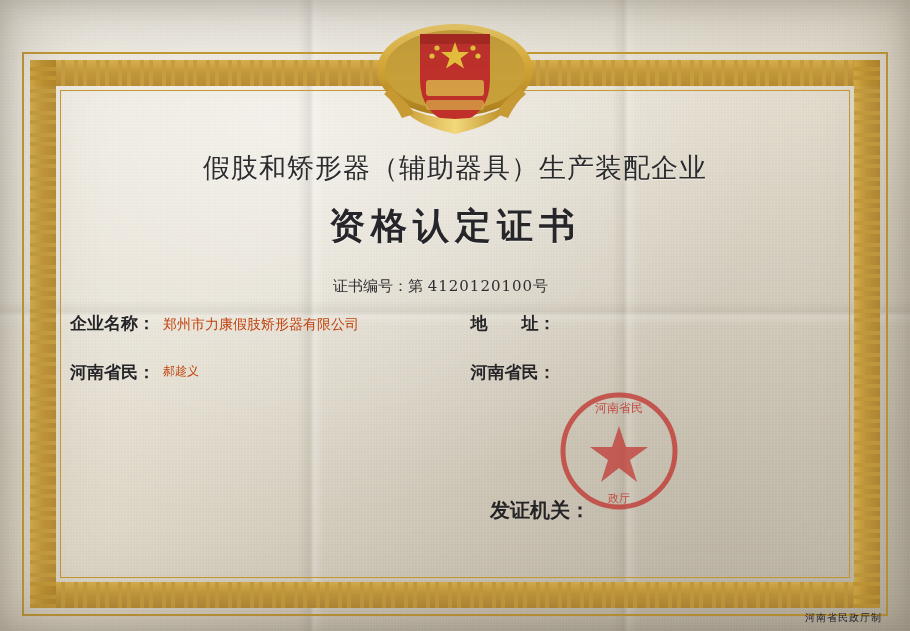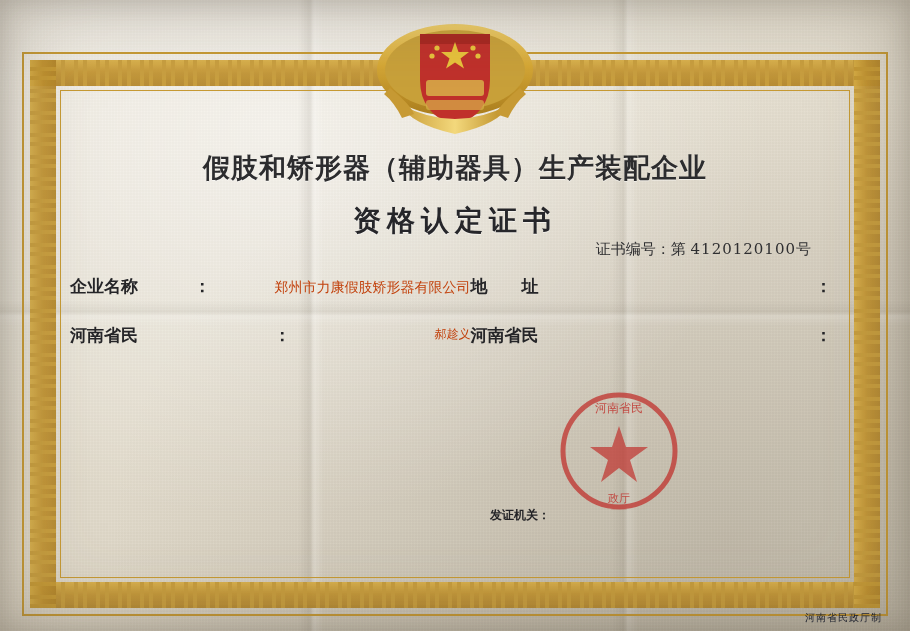--- a/index.html
+++ b/index.html
@@ -106,59 +106,59 @@
 
   
   .content {
     position: absolute;
     left: 70px; top: 150px;
     width: 770px; height: 440px;
   }
   .title-main {
     text-align: center;
     font-family: "DejaVu Serif", "Liberation Serif", serif;
-    font-weight: bold;
+    font-weight: normal;
     font-size: 27px;
     letter-spacing: 1px;
     color: #2c2c2e;
     text-shadow: 0 1px 0 rgba(255,255,255,.5);
   }
   .title-sub {
     text-align: center;
     font-family: Liberation Mono, monospace;
     font-weight: bold;
-    font-size: 28px;
+    font-size: 36px;
     letter-spacing: 6px;
     color: #26262a;
     margin-top: 16px;
     text-shadow: 0 1px 0 rgba(255,255,255,.5);
   }
   .cert-no {
+    margin-top: 26px;
     padding-right: 28px;
-    text-align: right;
+    text-align: center;
     font-size: 15px;
     color: #2f2f31;
     font-family: "DejaVu Serif", "Liberation Serif", serif;
   }
   .cert-no .num { letter-spacing: 1px; }
 
   .fields {
     position: relative;
     margin-top: 16px;
     display: flex;
     gap: 0;
   }
   .col-left { width: 52%; }
   .col-right { width: 48%; }
 
   .field-row {
     display: flex;
     align-items: flex-start;
     margin-bottom: 26px;
-    justify-content: space-between;
   }
   .field-label {
     font-family: "DejaVu Serif", "Liberation Serif", serif;
     font-weight: bold;
     font-size: 17px;
     color: #252528;
     white-space: nowrap;
     flex: none;
   }
   .field-colon {
@@ -187,21 +187,21 @@
     width: 320px;
   }
   .issue-row {
     display: flex;
     align-items: baseline;
     margin-bottom: 14px;
     font-family: "DejaVu Serif", "Liberation Serif", serif;
   }
   .issue-label {
     font-weight: bold;
-    font-size: 12px;
+    font-size: 20px;
     color: #242427;
     white-space: nowrap;
   }
   .issue-value {
     font-size: 15px;
     color: #2b2b2d;
     margin-left: 6px;
     letter-spacing: 2px;
   }
 

